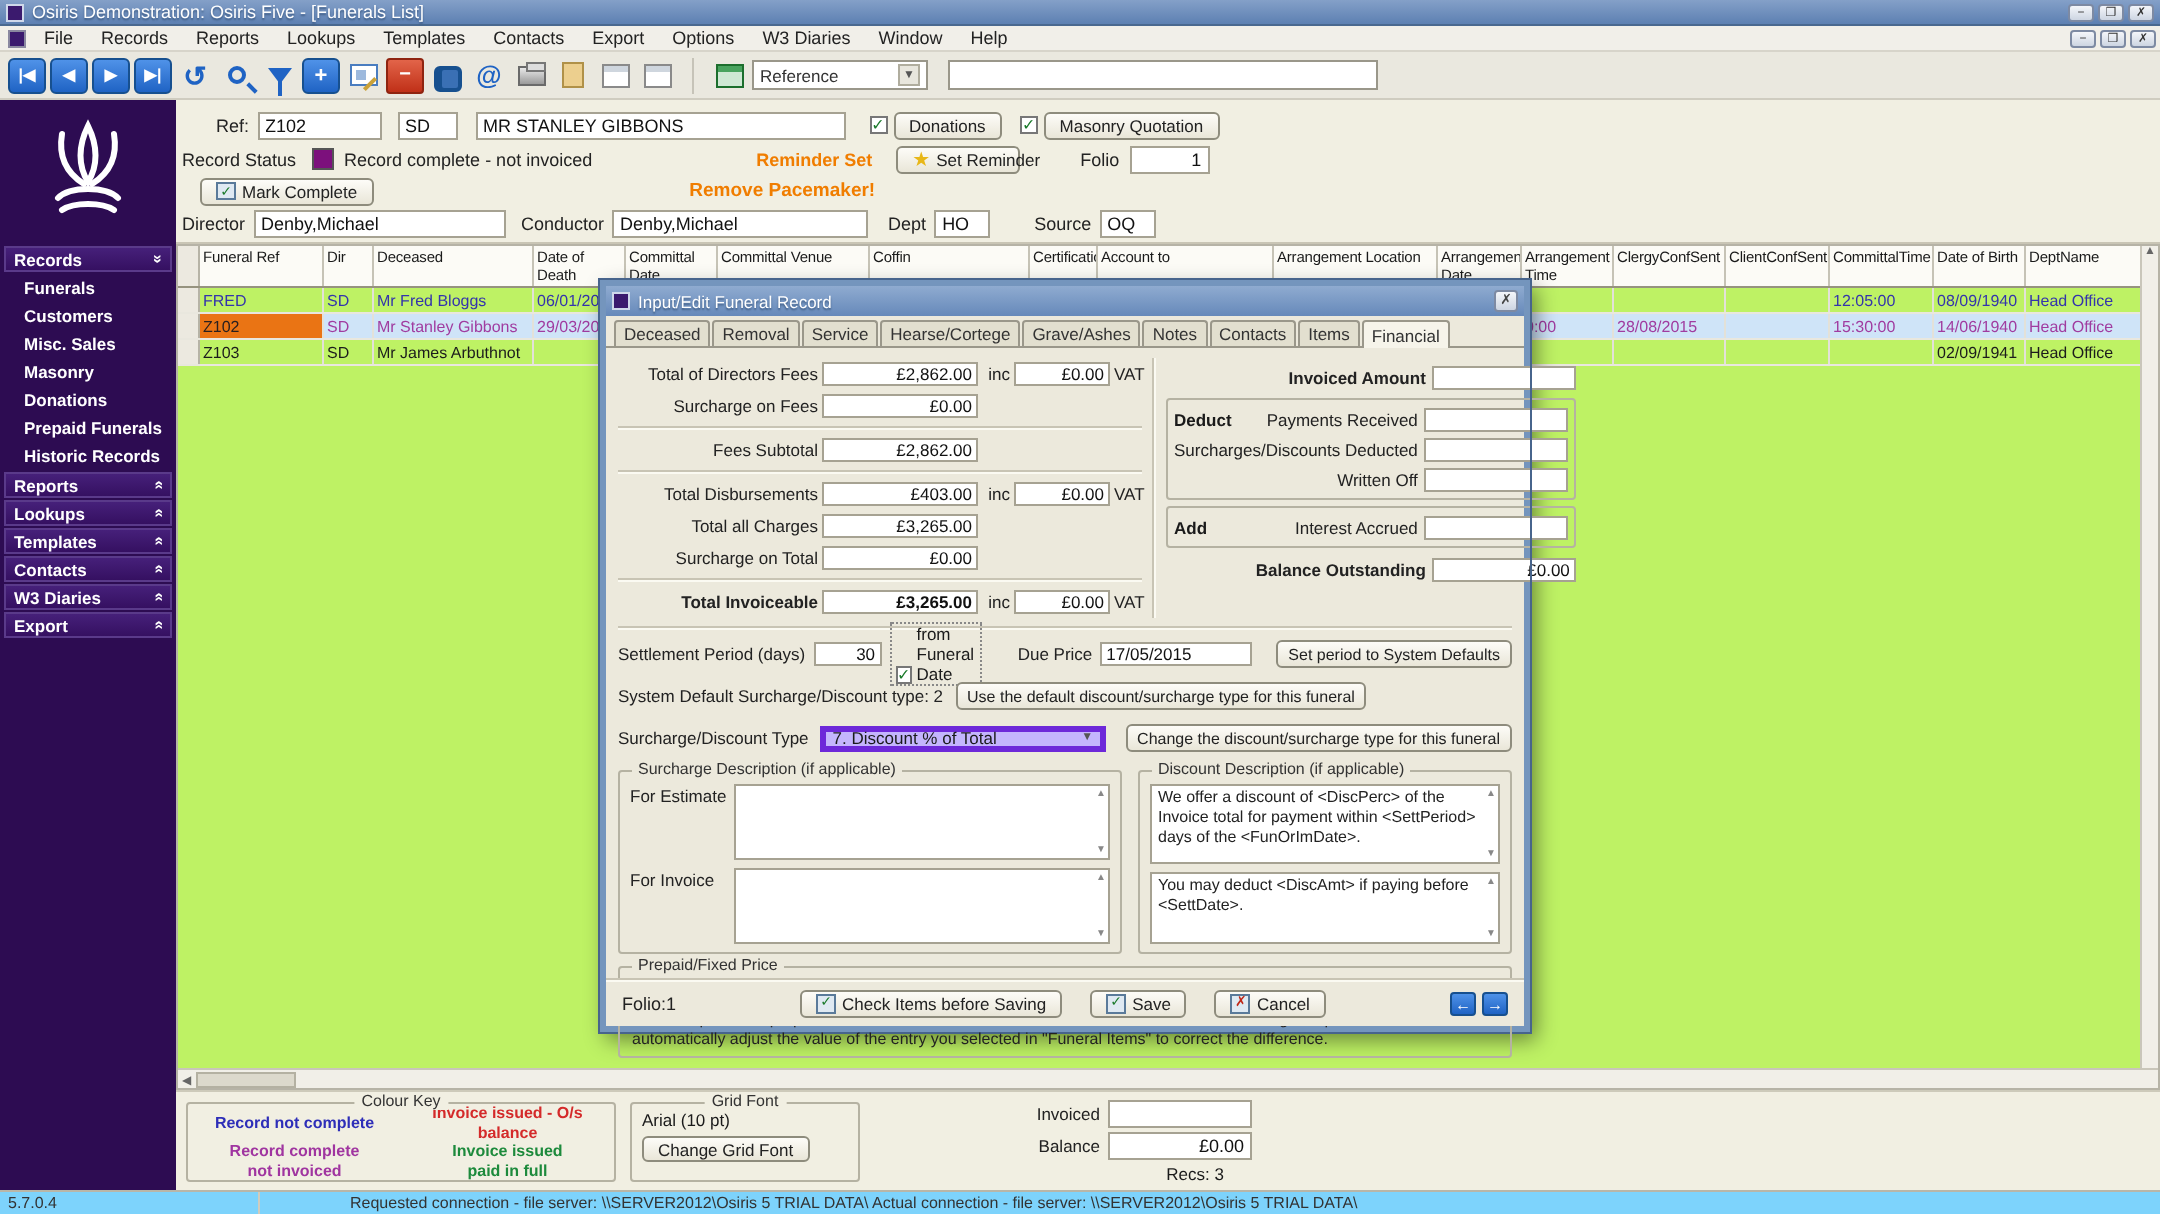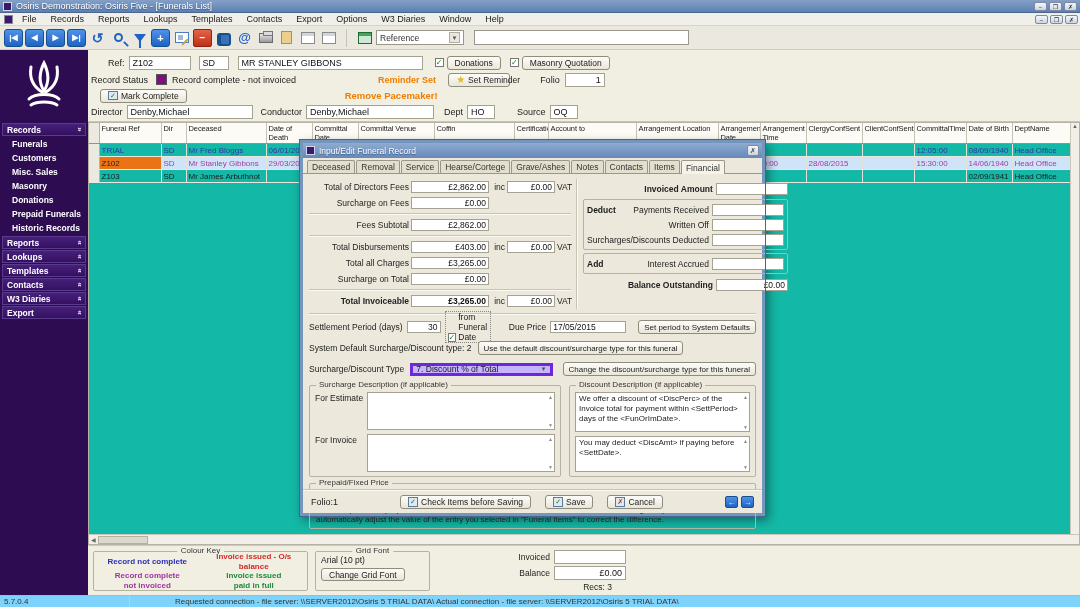--- a/index.html
+++ b/index.html
@@ -77,21 +77,21 @@
   .cb.on::after{content:"✓";}
   .btn{background:linear-gradient(#fdfcf8,#e9e6d8);border:1px solid #8e8c7d;border-radius:3px;
     font-size:8.5px;padding:0 7px;height:14px;display:inline-flex;align-items:center;gap:3px;color:#222;
     font-family:"Liberation Sans",sans-serif;white-space:nowrap;}
   .orange{color:#f07d00;font-weight:bold;}
   .swatch{width:11px;height:11px;background:#7c107c;border:1px solid #555;}
   .star{color:#e8b718;font-size:10px;}
   .micon{width:10px;height:9px;border:1px solid #5a7a9a;background:#dfe9f2;display:inline-flex;
     align-items:center;justify-content:center;font-size:7px;color:#1a7a2a;}
   
-  .gridarea{position:absolute;left:0;top:72px;width:100%;height:423px;background:#14b8a6;border:1px solid #b6b3a6;}
+  .gridarea{position:absolute;left:0;top:72px;width:100%;height:423px;background:#bef264;border:1px solid #b6b3a6;}
   table.grid{border-collapse:collapse;table-layout:fixed;width:983px;}
   .grid th{font-size:7.5px;font-weight:normal;text-align:left;padding:1px 2px;vertical-align:top;
     background:#fcfbf6;border-right:1px solid #c6c3b6;border-bottom:1px solid #96937f;height:16px;
     overflow:hidden;letter-spacing:-0.1px;}
   .grid td{font-size:8px;padding:0 2px;height:13px;border-right:1px solid #e3e1d8;
     border-bottom:1px solid #e9e7de;white-space:nowrap;overflow:hidden;}
   .grid .sel{background:#ece9e0;border-right:1px solid #b6b3a6;}
   .r-blue td{color:#3434ac;}
   .r-purple td{color:#a03ca0;background:#cfe4f8;}
   .r-purple td.refc{background:#ea7414;color:#2a2020;}
@@ -390,21 +390,21 @@
           <th>Arrangement Date</th>
           <th>Arrangement Time</th>
           <th>ClergyConfSent</th>
           <th>ClientConfSent</th>
           <th>CommittalTime</th>
           <th>Date of Birth</th>
           <th>DeptName</th>
         </tr>
         <tr class="r-blue">
           <td class="sel"></td>
-          <td>TRIAL</td>
+          <td>FRED</td>
               <td>SD</td>
           <td>Mr Fred Bloggs</td>
               <td>06/01/2015</td>
           <td>08/0</td>
               <td></td>
               <td></td>
               <td></td>
               <td></td>
               <td></td>
               <td></td>
@@ -582,25 +582,25 @@
             <span class="lab" style="font-weight:bold;">Invoiced Amount</span>
             <input class="din money" value="" style="">
           </div>
           <div class="abox">
             <div class="acrow" style="grid-template-columns:34px 1fr 72px;">
               <span class="tag">Deduct</span>
               <span class="lab">Payments Received</span>
               <input class="din money" value="" style="">
             </div>
             <div class="acrow">
-              <span class="lab">Written Off</span>
+              <span class="lab">Surcharges/Discounts Deducted</span>
               <input class="din money" value="" style="">
             </div>
             <div class="acrow">
-              <span class="lab">Surcharges/Discounts Deducted</span>
+              <span class="lab">Written Off</span>
               <input class="din money" value="" style="">
             </div>
           </div>
           <div class="abox">
             <div class="acrow" style="grid-template-columns:34px 1fr 72px;">
               <span class="tag">Add</span>
               <span class="lab">Interest Accrued</span>
               <input class="din money" value="" style="">
             </div>
           </div>

